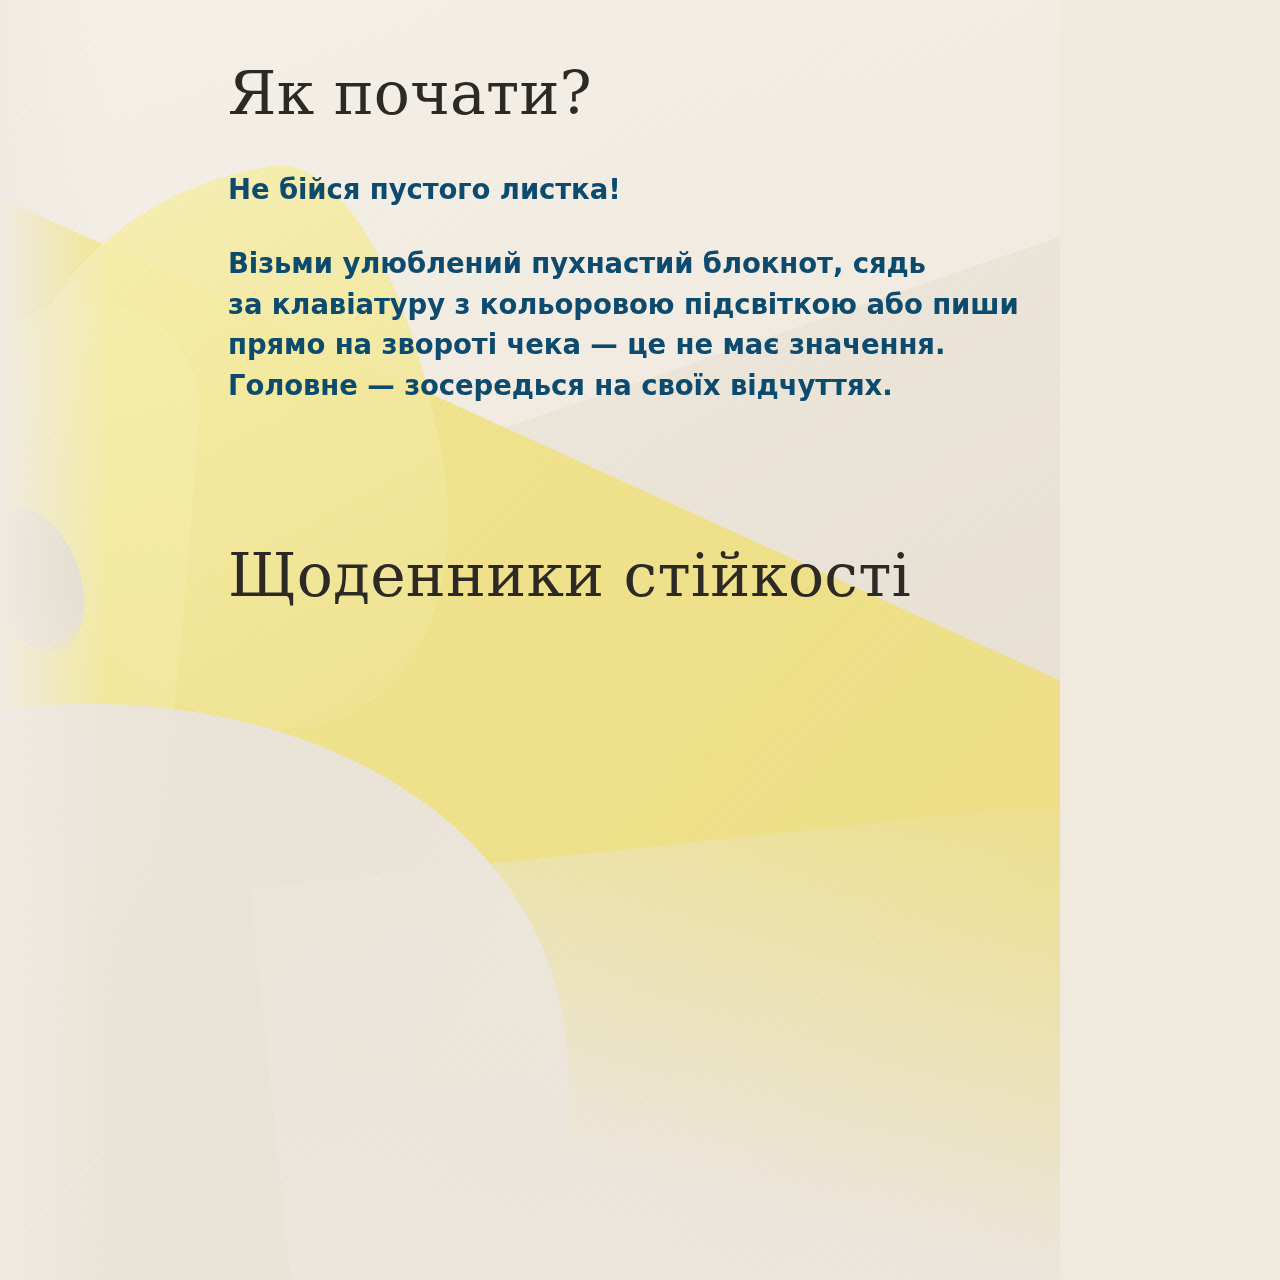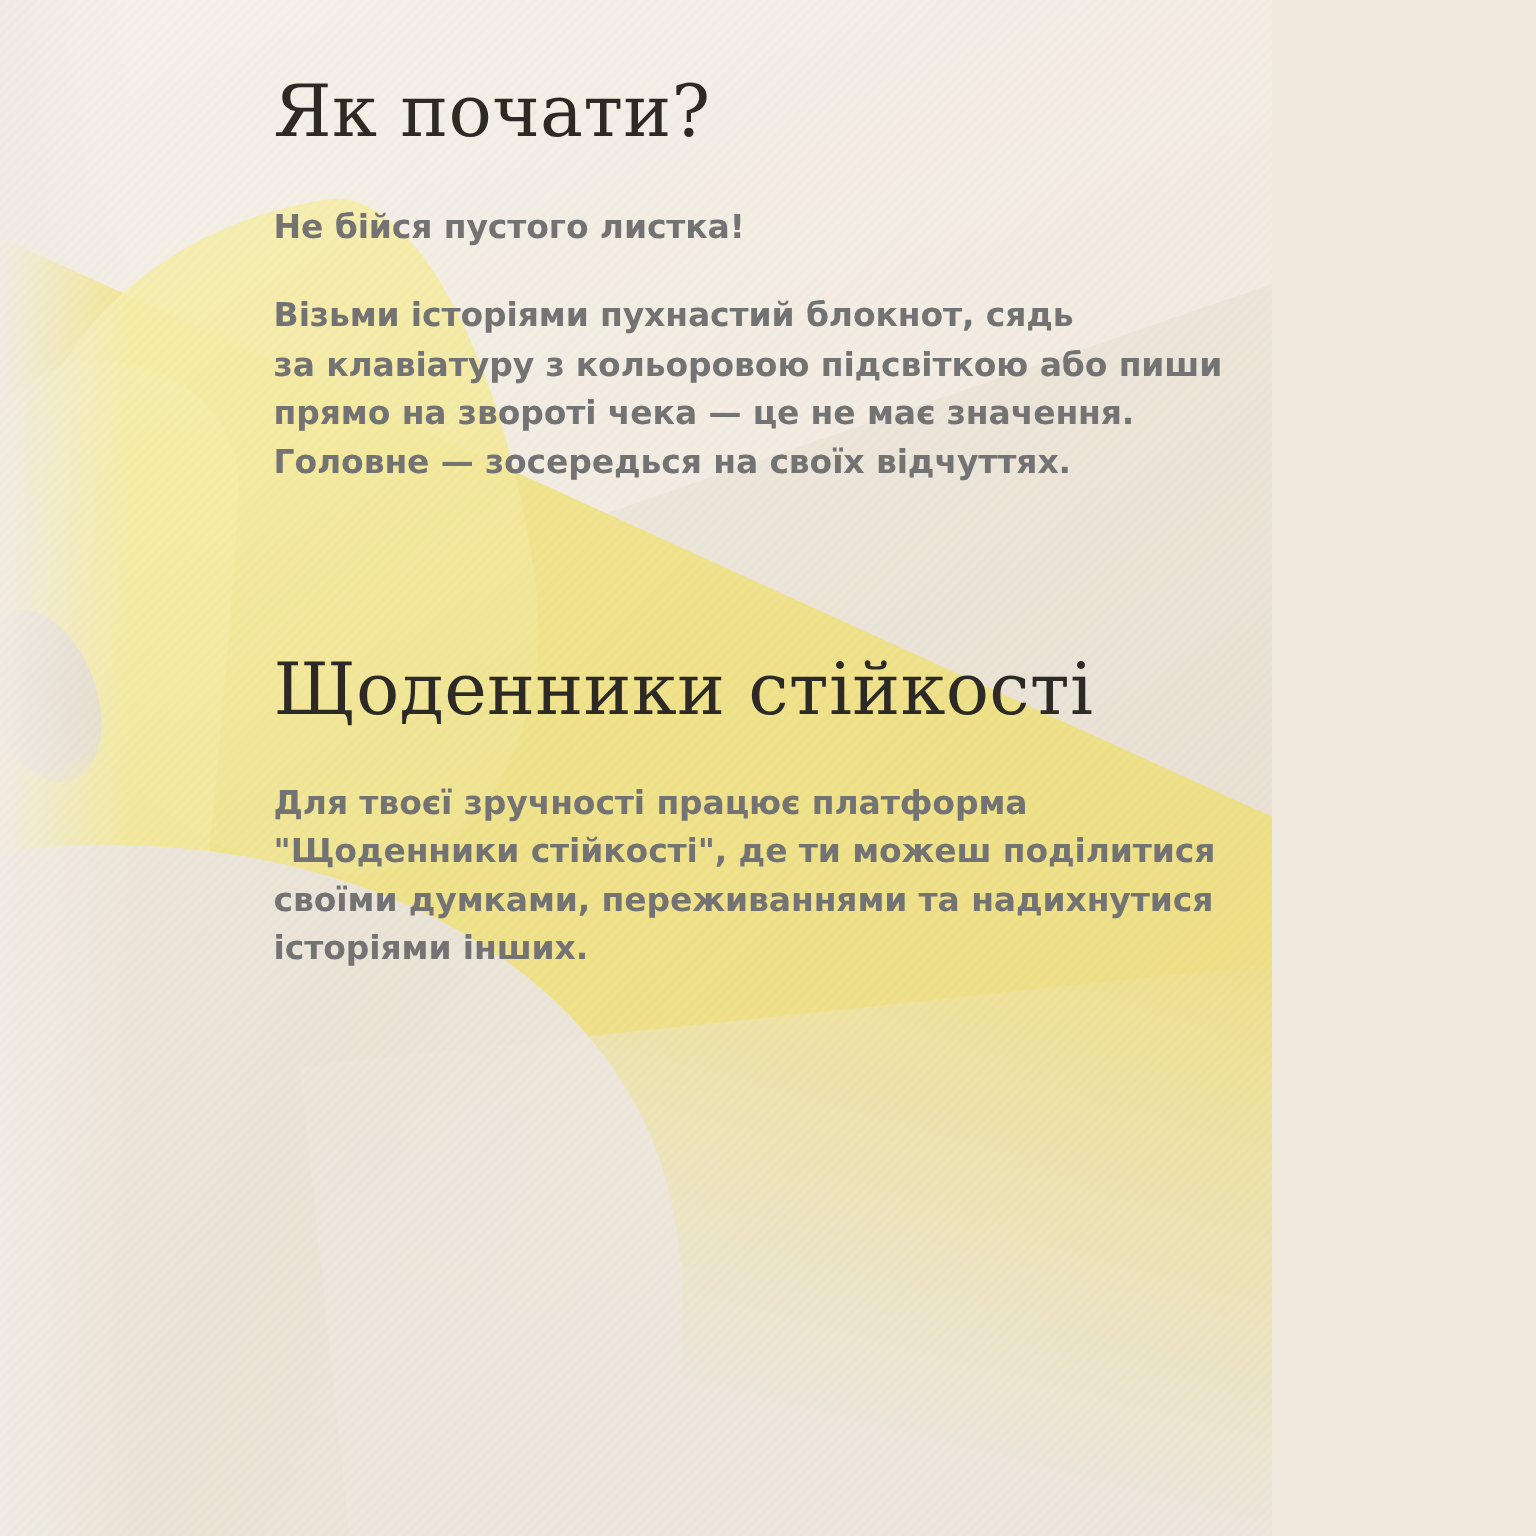--- a/index.html
+++ b/index.html
@@ -207,21 +207,21 @@
   h1.title.second {
     margin-bottom: 42px;
   }
 
   p.para {
     margin: 0 0 34px 0;
     font-family: "DejaVu Sans", sans-serif;
     font-weight: 700;
     font-size: 27.5px;
     line-height: 1.47;
-    color: #737373;
+    color: #0c4a6e;
     white-space: pre-line;
     letter-spacing: -0.1px;
   }
 
   p.para:last-child {
     margin-bottom: 0;
   }
 </style>
 </head>
 <body>
@@ -241,28 +241,24 @@
     <div class="right-fade"></div>
     <div class="left-band"></div>
     <div class="grain"></div>
   </div>
 
   <div class="content">
 
     <section class="block block-start">
       <h1 class="title">Як почати?</h1>
       <p class="para">Не бійся пустого листка!</p>
-      <p class="para">Візьми історіями пухнастий блокнот, сядь
+      <p class="para">Візьми улюблений пухнастий блокнот, сядь
 за клавіатуру з кольоровою підсвіткою або пиши
 прямо на звороті чека  — це не має значення.
 Головне — зосередься на своїх відчуттях.</p>
     </section>
 
     <section class="block block-diary">
       <h1 class="title second">Щоденники стійкості</h1>
-      <p class="para">Для твоєї зручності працює платформа
-"Щоденники стійкості", де ти можеш поділитися
-своїми думками, переживаннями та надихнутися
-історіями інших.</p>
     </section>
 
   </div>
 </div>
 
 </body></html>

